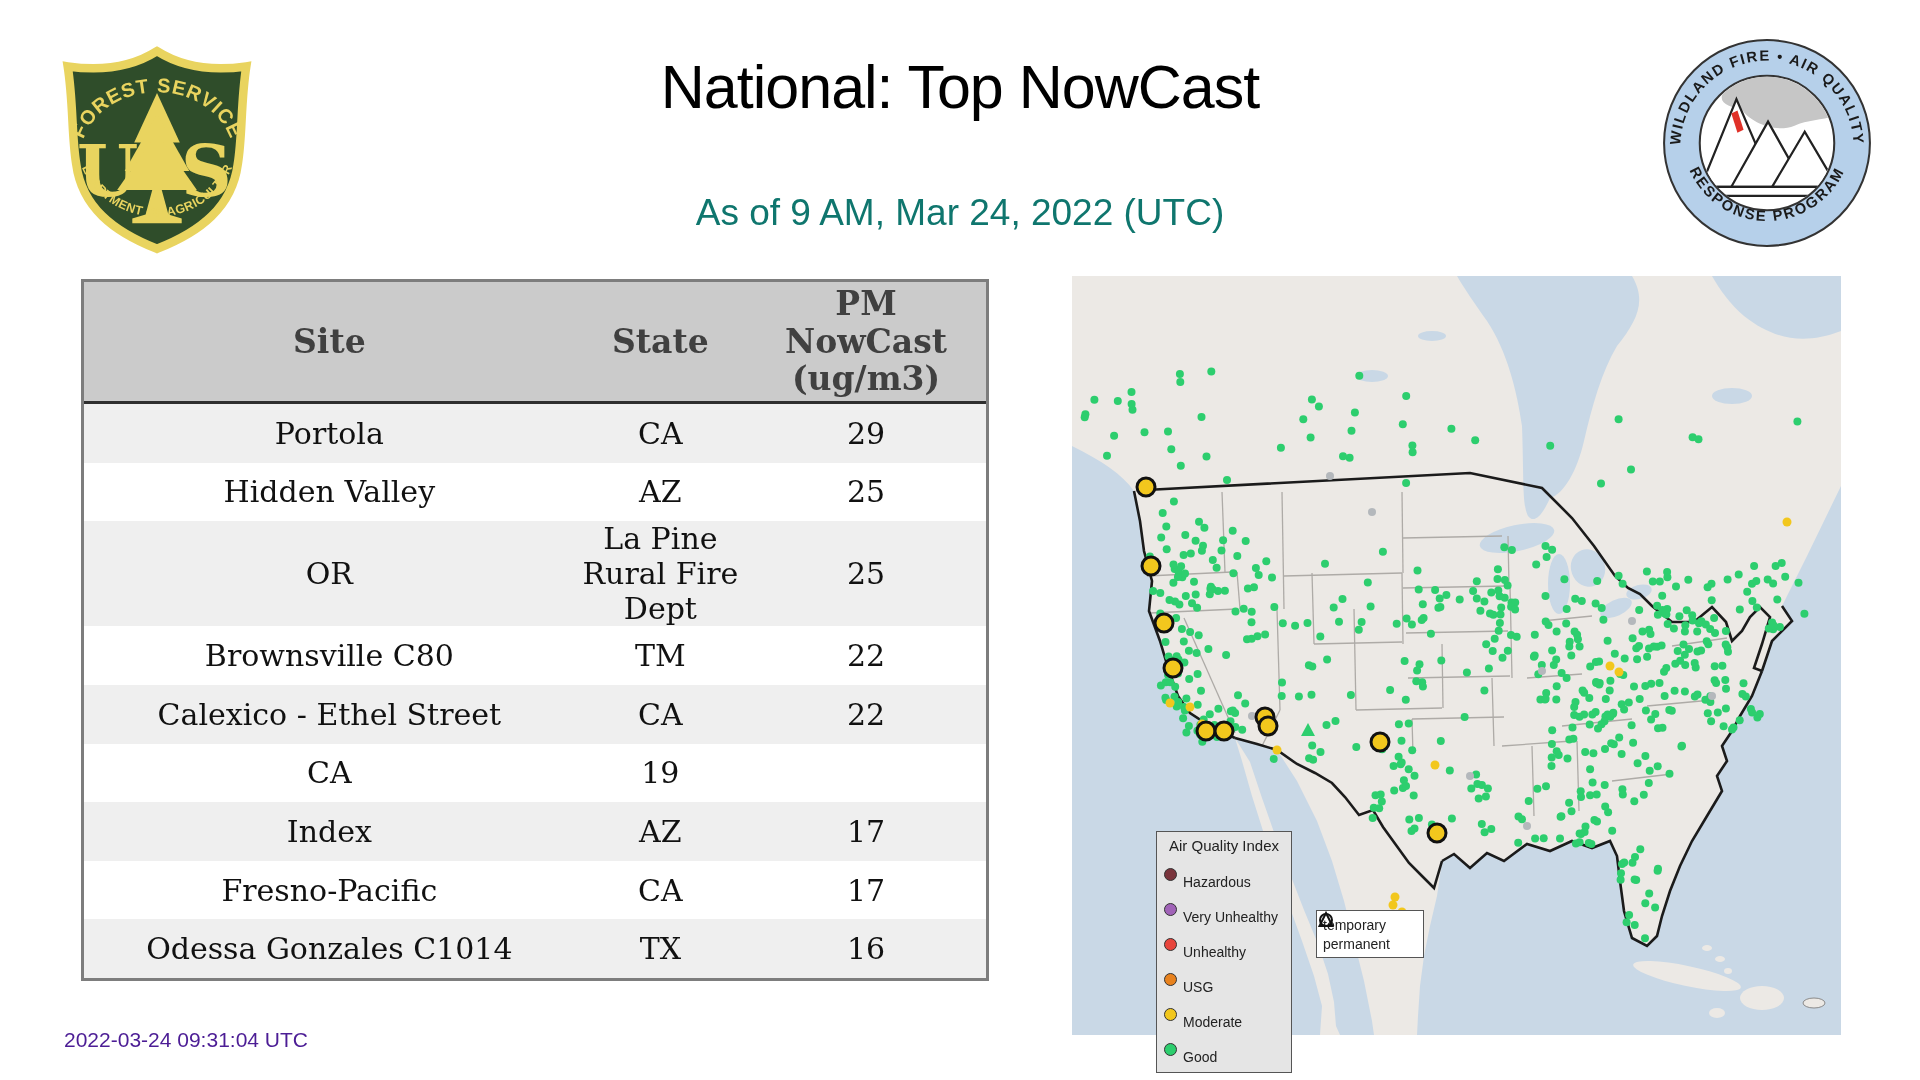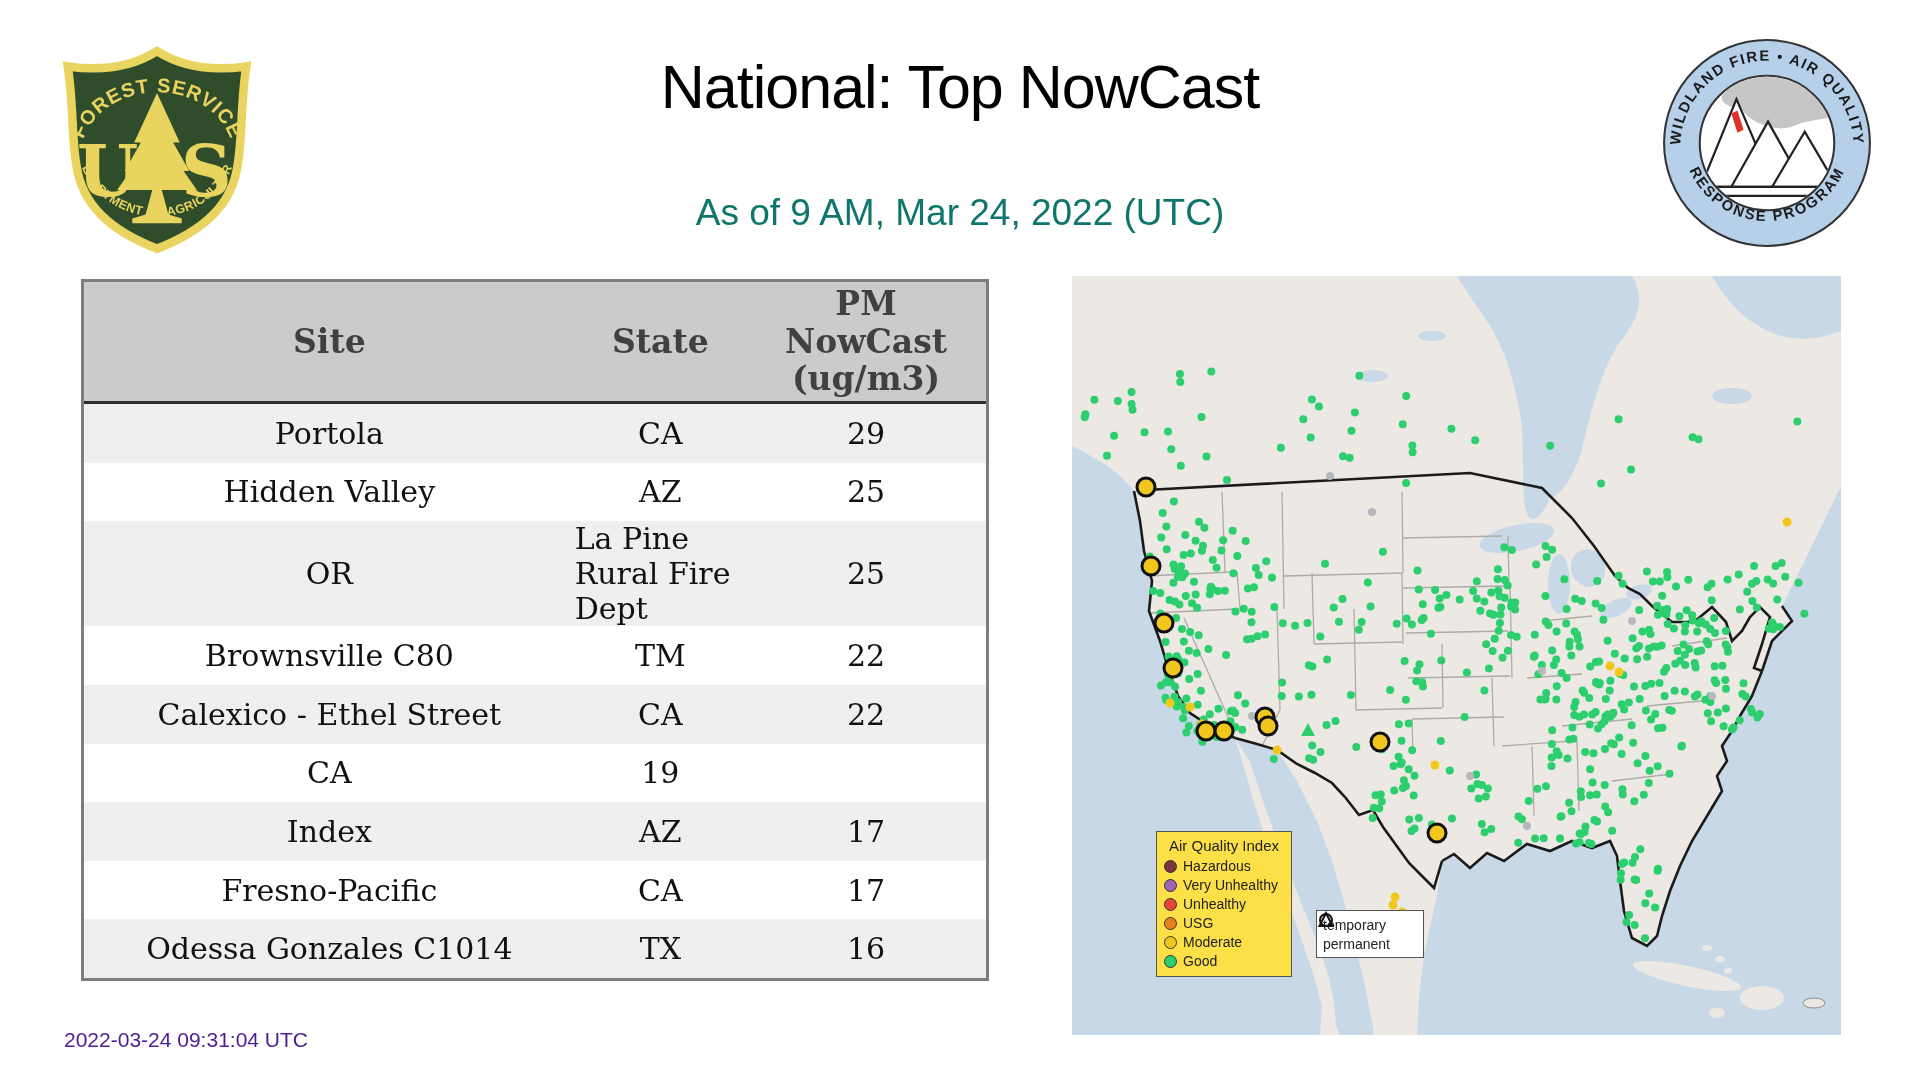--- a/index.html
+++ b/index.html
@@ -13,34 +13,34 @@
   .fs-logo{position:absolute;left:62px;top:40px;}
   .wf-logo{position:absolute;left:1660px;top:36px;}
   
   .nc-table{position:absolute;left:81px;top:279px;width:908px;height:702px;
       border:3px solid #7d7d7d;box-sizing:border-box;background:#fff;
       font-family:"DejaVu Serif","Liberation Serif",serif;}
   .nc-thead{display:grid;grid-template-columns:54.4% 19% 26.6%;height:122px;
       background:#cbcbcb;border-bottom:3px solid #2e2e2e;box-sizing:border-box;}
   .nc-th{display:flex;align-items:center;justify-content:center;text-align:center;
       font-weight:bold;font-size:33px;color:#404040;line-height:1.15;padding:0 6px;box-sizing:border-box;}
-  .nc-tbody{height:calc(100% - 122px);display:flex;flex-direction:column;}
+  .nc-tbody{height:calc(100% - 122px);display:flex;flex-direction:column;text-align:center;}
   .nc-tr{display:grid;grid-template-columns:54.4% 19% 26.6%;flex:1;}
   .nc-tr:nth-child(odd){background:#efefef;}
   .nc-tr:nth-child(even){background:#ffffff;}
   .nc-td{display:flex;align-items:center;justify-content:center;font-size:30px;color:#111;}
   
   .map-wrap{position:absolute;left:1072px;top:276px;width:769px;height:759px;}
   .map-wrap svg{position:absolute;left:0;top:0;}
   .aqi-legend{position:absolute;left:84px;top:555px;width:136px;box-sizing:border-box;
-      background:#fde047;border:1px solid #555;padding:5px 7px 7px 7px;}
+      background:#e5e5e5;border:1px solid #555;padding:5px 7px 7px 7px;}
   .aqi-legend .lg-title{font-size:15px;color:#222;text-align:center;margin-bottom:4px;}
   .lg-item{display:flex;align-items:center;gap:6px;margin-top:3px;}
   .lg-swatch{width:13px;height:13px;border-radius:50%;border:1.6px solid #333;box-sizing:border-box;flex:0 0 13px;}
-  .lg-label{font-size:14px;color:#222;white-space:nowrap;}
+  .lg-label{font-size:14px;color:#222;white-space:nowrap;margin-top:16px;}
   .marker-legend{position:absolute;left:244px;top:634px;width:108px;box-sizing:border-box;
       background:#fff;border:1px solid #555;padding:4px 6px;}
   .mk-item{display:flex;align-items:center;gap:5px;height:19px;}
   .mk-label{font-size:14px;color:#222;white-space:nowrap;}
   .footer-ts{position:absolute;left:64px;top:1028px;font-size:21px;color:#4c1d95;}
 </style>
 </head>
 <body>
 
 <div class="stage">

